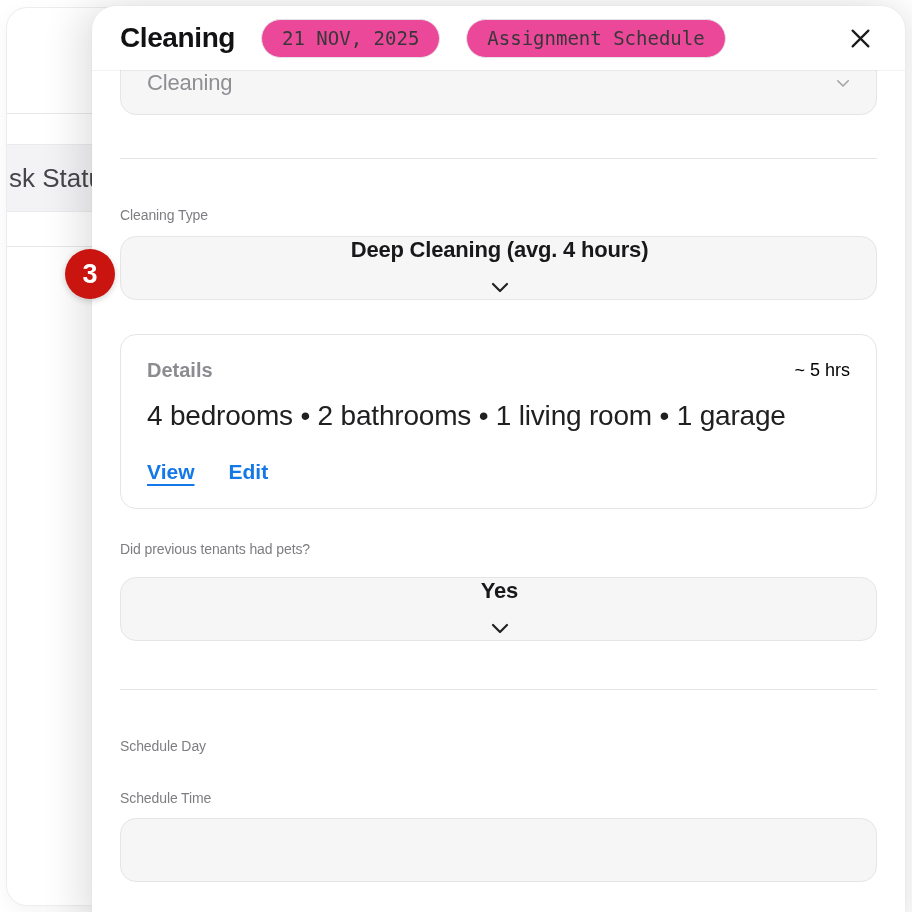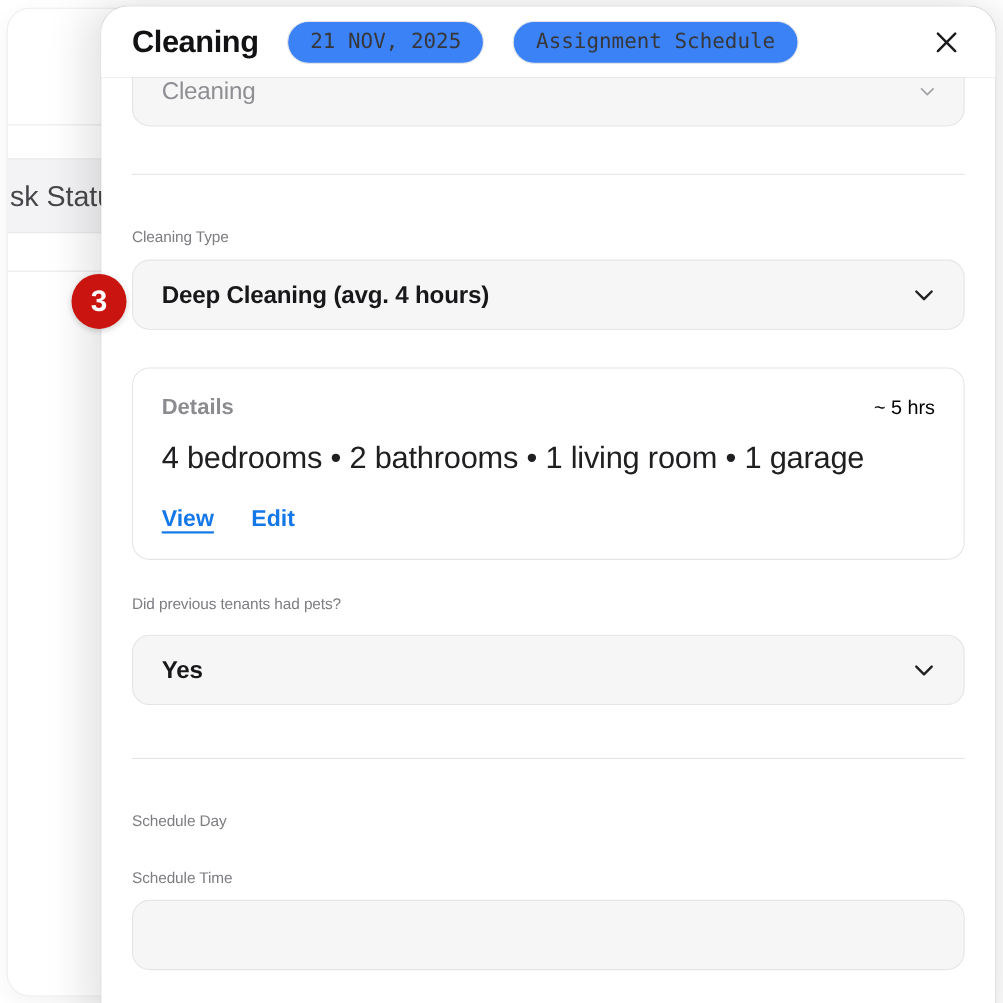--- a/index.html
+++ b/index.html
@@ -37,21 +37,21 @@
   .panel-header{
     position:relative; z-index:2; height:64px; display:flex; align-items:center;
     padding:0 28px; background:#fff; border-radius:24px 24px 0 0;
     box-shadow:0 1px 0 rgba(0,0,0,.05);
   }
   .panel-title{
     font-size:28px; font-weight:700; letter-spacing:-.4px; color:#121214;
   }
   .pill{
     margin-left:26px; padding:7px 20px 8px; border-radius:20px;
-    background:#3b82f6; border:1px solid #e4e4e6;
+    background:#ec4899; border:1px solid #e4e4e6;
     font-family:"DejaVu Sans Mono","Liberation Mono",monospace;
     font-size:19px; color:#37373a; white-space:nowrap;
   }
   .close-btn{
     margin-left:auto; width:34px; height:34px; display:flex; align-items:center;
     justify-content:center; background:none; border:none; cursor:pointer;
   }
 
   .panel-content{
     position:relative; z-index:1; padding:0 28px; height:calc(100% - 64px); overflow:hidden;
@@ -61,21 +61,21 @@
     height:64px; background:#f6f6f7; border:1px solid #e5e5e7; border-radius:16px;
     display:flex; align-items:center; padding:0 24px 0 26px; cursor:pointer;
   }
   .field .value{ font-size:22px; font-weight:700; color:#18181a; letter-spacing:-.2px; }
   .field .spacer{ flex:1; }
   .field.muted{ margin-top:-19px; }
   .field.muted .value{ color:#8e8e93; font-weight:400; }
 
   .section-divider{ border:none; height:1px; background:#e5e5e7; margin:43px 0 0; }
   .field-label{ margin-top:48px; font-size:14px; color:#7d7d82; letter-spacing:-.1px; }
-  .field-label + .field{ margin-top:12px; }
+  .field-label + .field{ margin-top:12px;flex-direction:column; }
   .field.cleaning-type{ margin-top:13px; }
   .field.pets-select{ margin-top:20px; }
   .divider-2{ margin-top:48px; }
 
   
   .details-card{
     margin-top:34px; background:#fff; border:1px solid #e5e5e7; border-radius:16px;
     padding:24px 26px;
   }
   .details-head{ display:flex; align-items:center; justify-content:space-between; }

